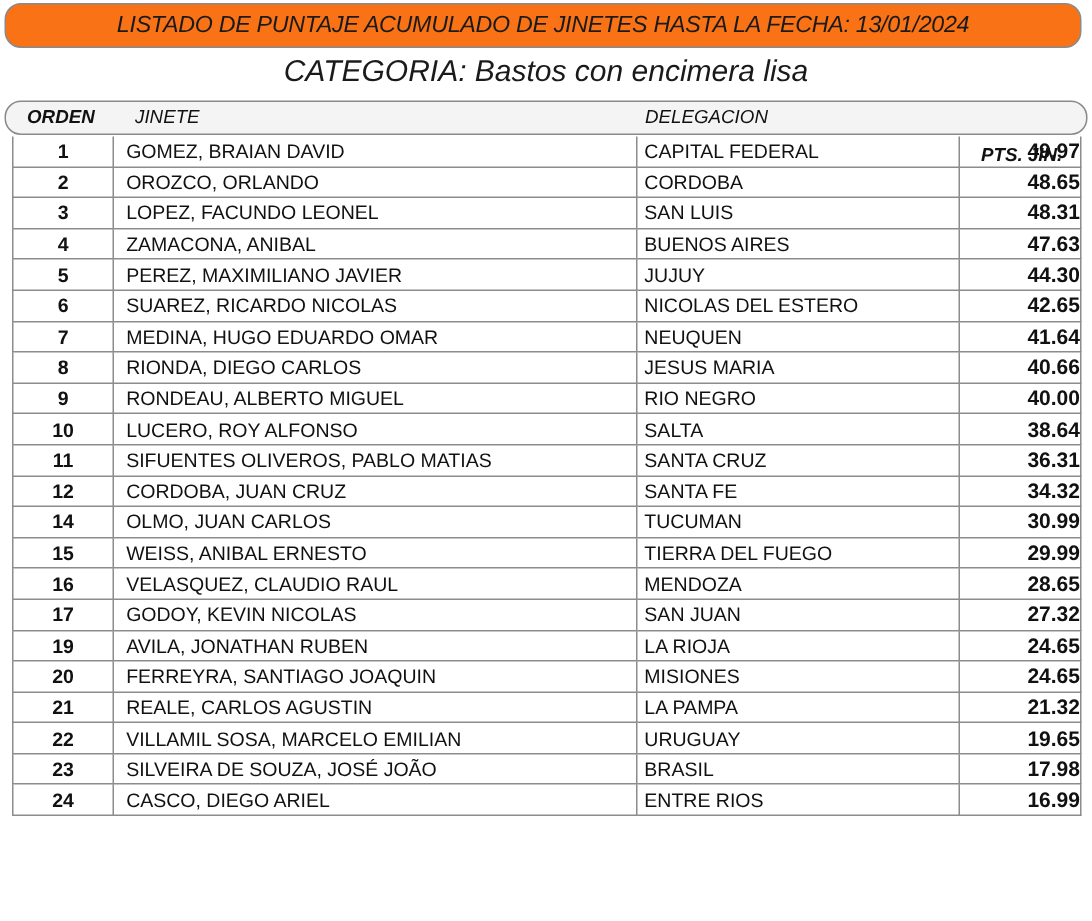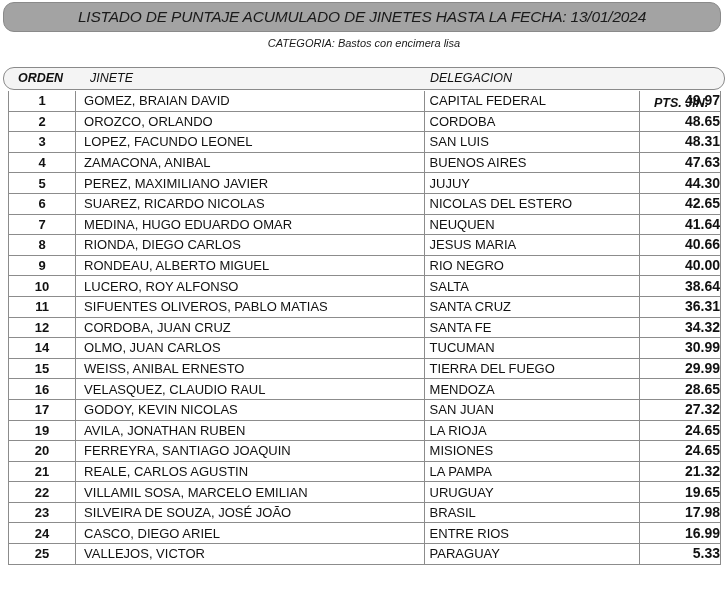--- a/index.html
+++ b/index.html
@@ -16,40 +16,40 @@
     color: #111111;
   }
   .title-box {
     position: absolute;
     left: 3px;
     top: 2px;
     width: 718px;
     height: 30px;
     border: 1px solid #8a8a8a;
     border-radius: 11px;
-    background: #a3a3a3;
+    background: #f97316;
     box-sizing: border-box;
     display: flex;
     align-items: center;
     justify-content: center;
   }
   .title-text {
     font-style: italic;
     font-size: 15.5px;
     letter-spacing: -0.2px;
     color: #1a1a1a;
   }
   .subtitle {
     position: absolute;
     left: 0;
     top: 37px;
     width: 728px;
     text-align: center;
     font-style: italic;
-    font-size: 11px;
+    font-size: 20px;
     color: #1a1a1a;
   }
   .header-box {
     position: absolute;
     left: 3px;
     top: 67px;
     width: 722px;
     height: 23px;
     border: 1px solid #8a8a8a;
     border-radius: 11px;
@@ -236,20 +236,14 @@
         <td class="c-jinete">SILVEIRA DE SOUZA, JOSÉ JOÃO</td>
         <td class="c-deleg">BRASIL</td>
         <td class="c-pts">17.98</td>
       </tr>
       <tr>
         <td class="c-orden">24</td>
         <td class="c-jinete">CASCO, DIEGO ARIEL</td>
         <td class="c-deleg">ENTRE RIOS</td>
         <td class="c-pts">16.99</td>
       </tr>
-      <tr>
-        <td class="c-orden">25</td>
-        <td class="c-jinete">VALLEJOS, VICTOR</td>
-        <td class="c-deleg">PARAGUAY</td>
-        <td class="c-pts">5.33</td>
-      </tr>
     </tbody>
 </table>
 
 </body></html>

